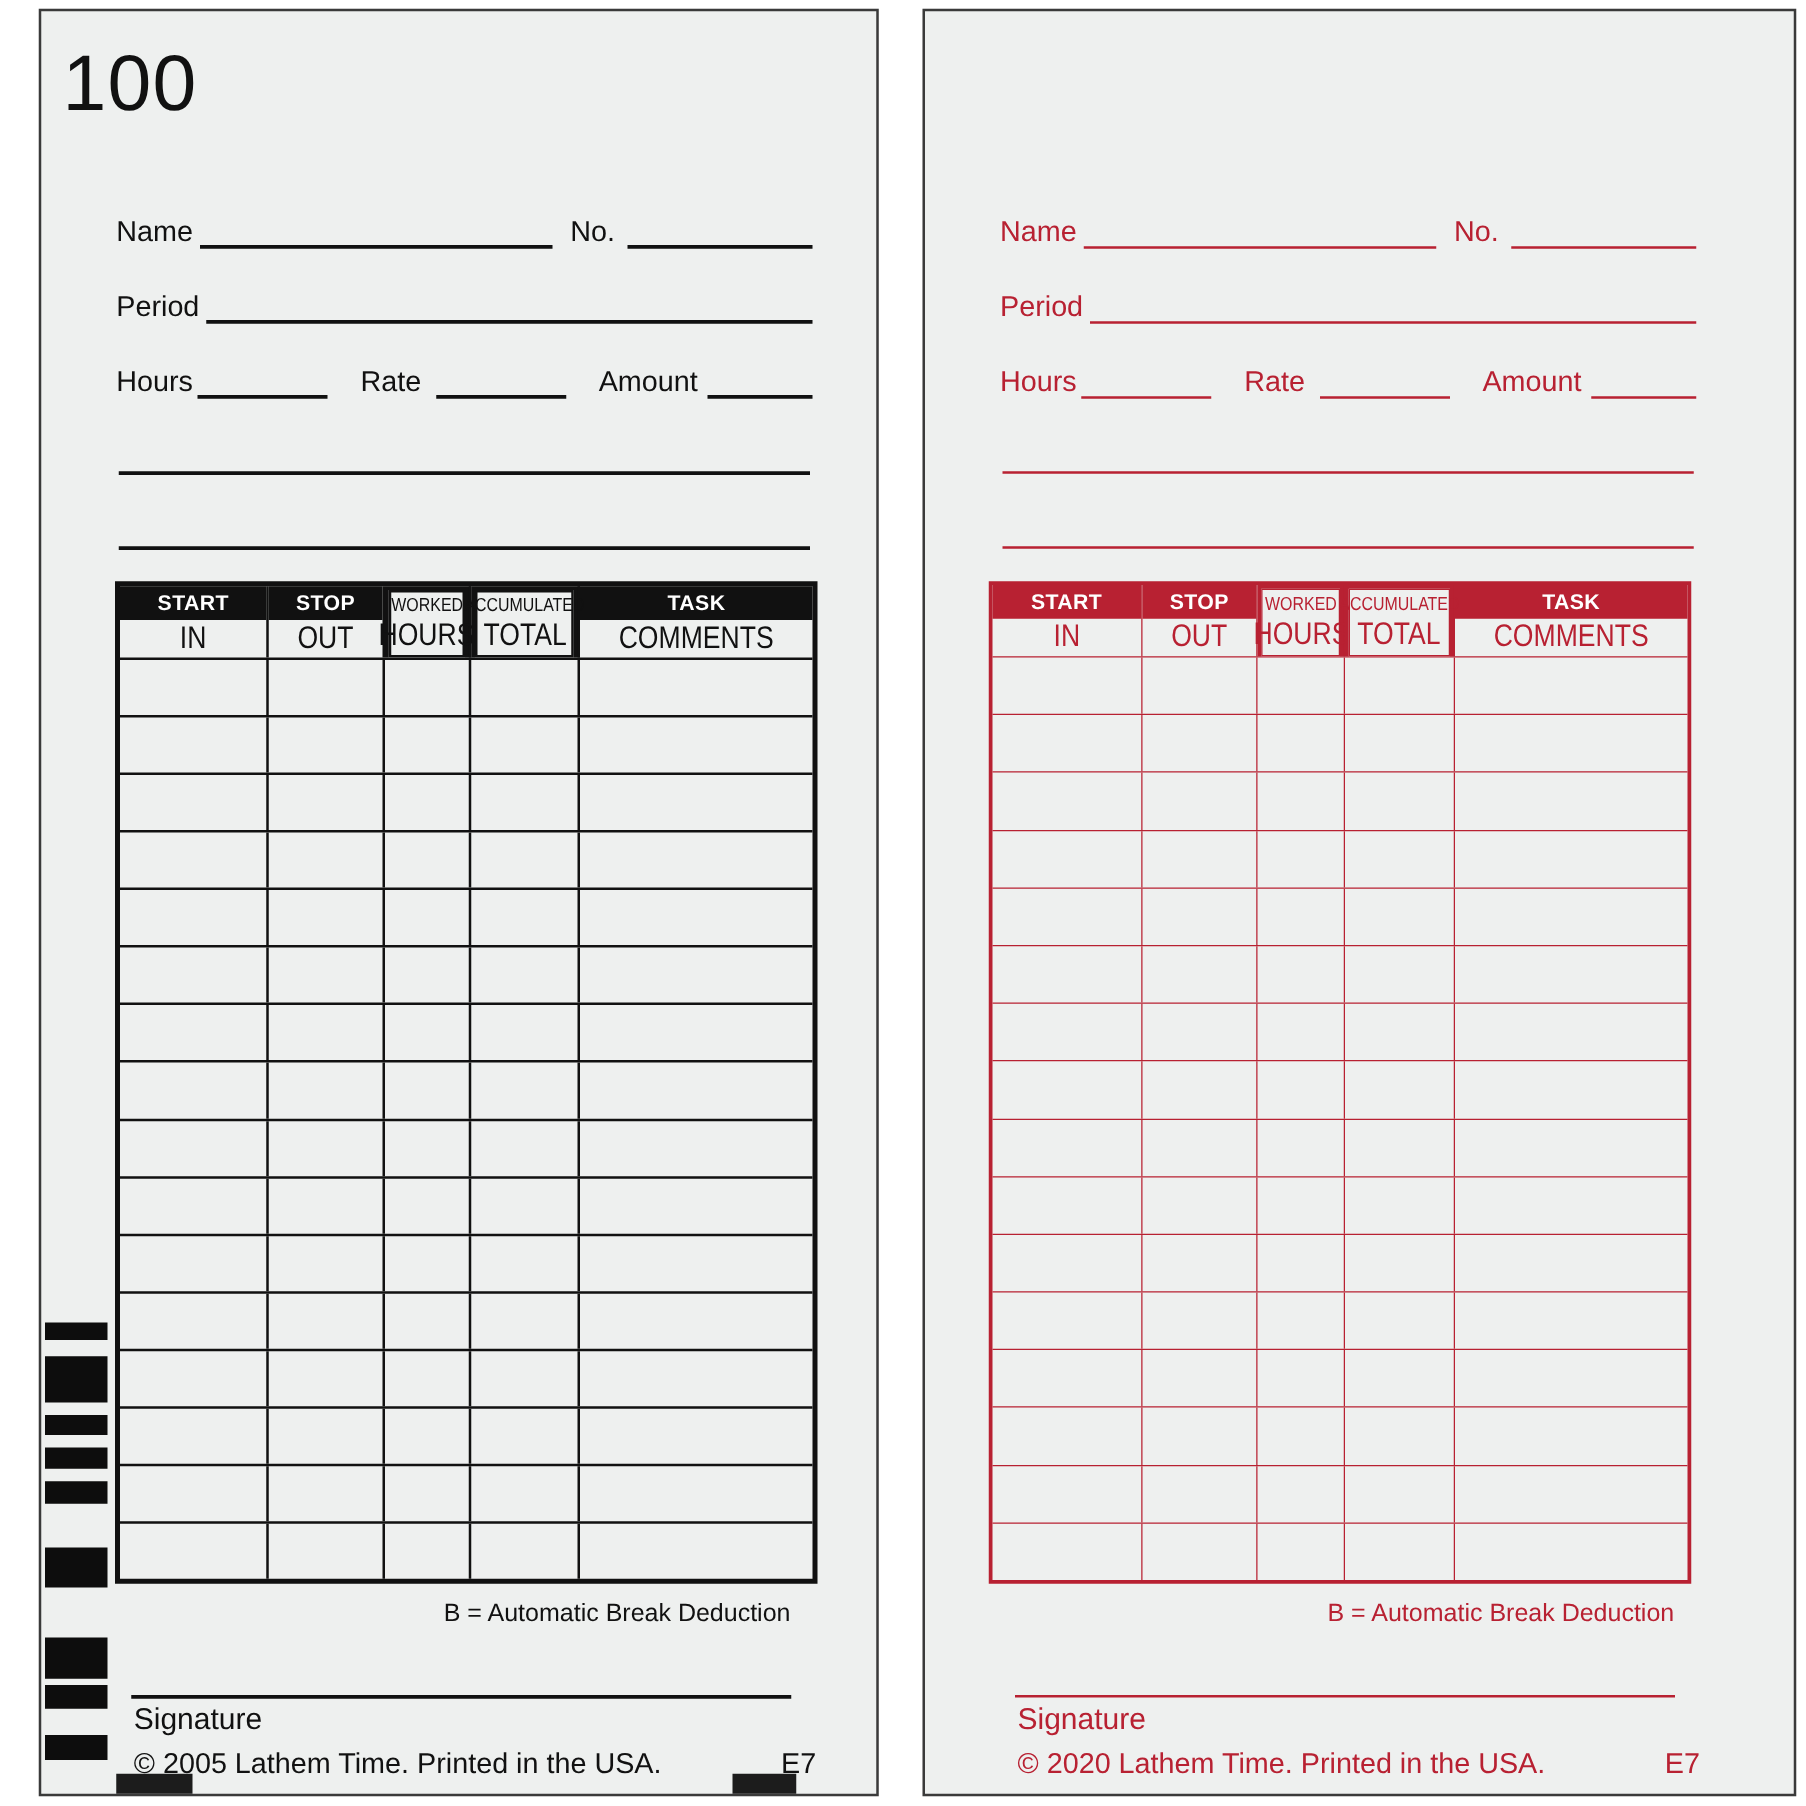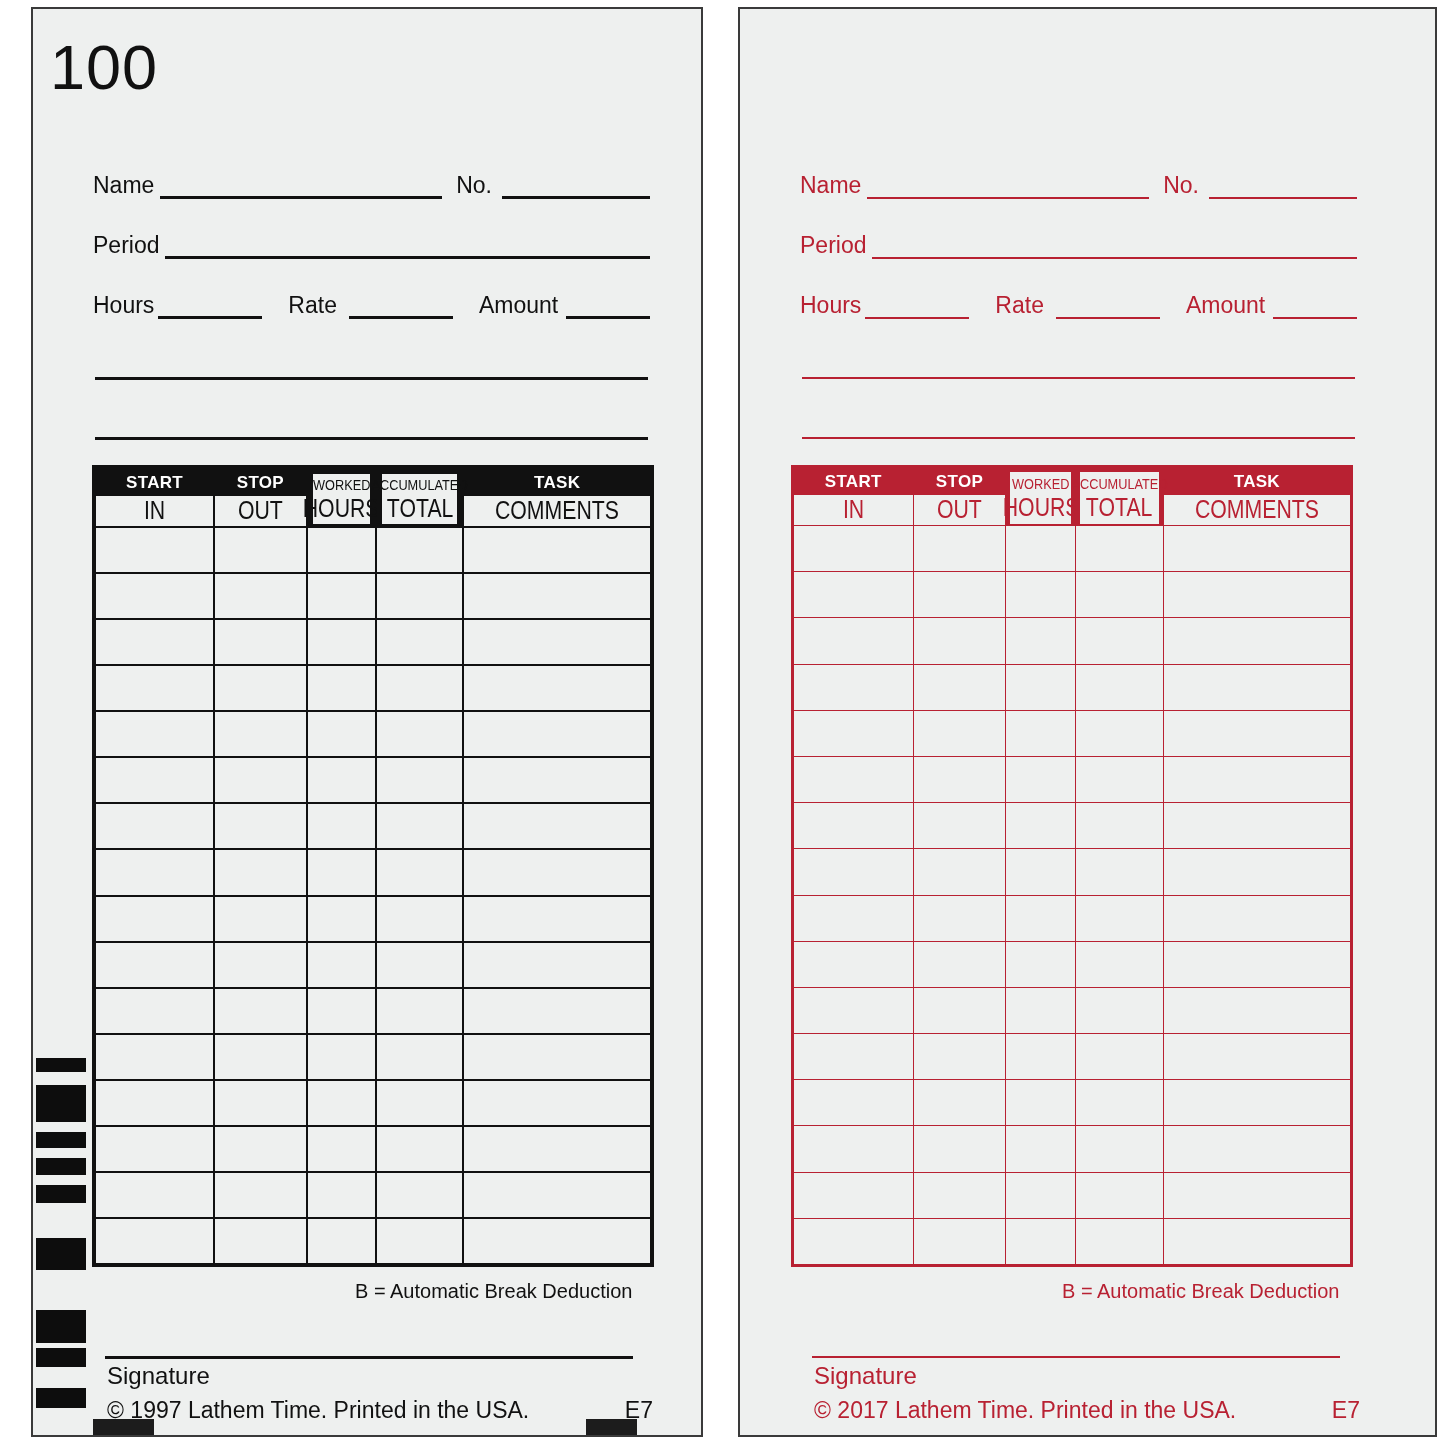--- a/index.html
+++ b/index.html
@@ -254,21 +254,21 @@
           <div class="tcell" style="width:33.5%"></div>
         </div>
       </div>
 
     <div class="footnote">B = Automatic Break Deduction</div>
 
     <div class="sig-rule"></div>
     <div class="sig-lbl">Signature</div>
 
     <div class="copy-row">
-      <span>© 1997 Lathem Time. Printed in the USA.</span>
+      <span>© 2005 Lathem Time. Printed in the USA.</span>
       <span>E7</span>
     </div>
 
     <div>
         <div class="sense-bar" style="top:1049px;height:14px"></div>
         <div class="sense-bar" style="top:1076px;height:37px"></div>
         <div class="sense-bar" style="top:1123px;height:16px"></div>
         <div class="sense-bar" style="top:1149px;height:17px"></div>
         <div class="sense-bar" style="top:1176px;height:18px"></div>
         <div class="sense-bar" style="top:1229px;height:32px"></div>
@@ -460,17 +460,17 @@
           <div class="tcell" style="width:33.5%"></div>
         </div>
       </div>
 
     <div class="footnote">B = Automatic Break Deduction</div>
 
     <div class="sig-rule"></div>
     <div class="sig-lbl">Signature</div>
 
     <div class="copy-row">
-      <span>© 2017 Lathem Time. Printed in the USA.</span>
+      <span>© 2020 Lathem Time. Printed in the USA.</span>
       <span>E7</span>
     </div>
   </div>
 </div>
 
 </body></html>

